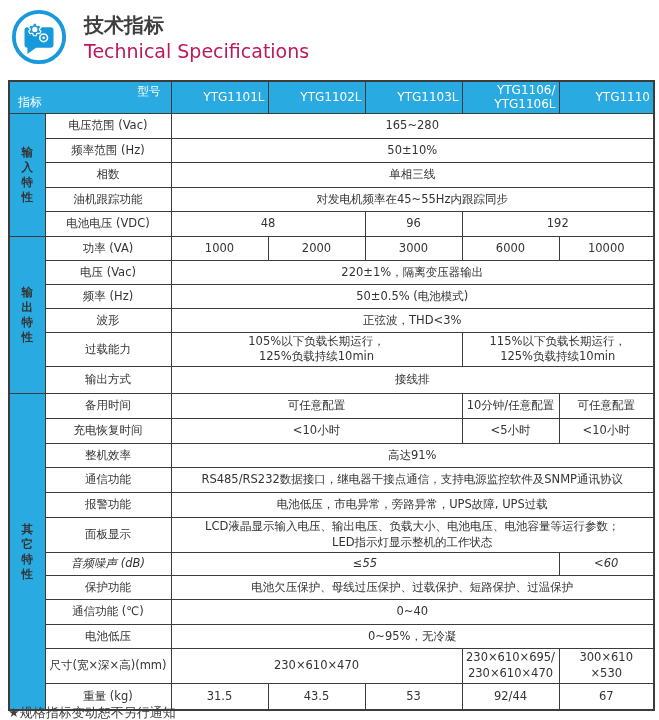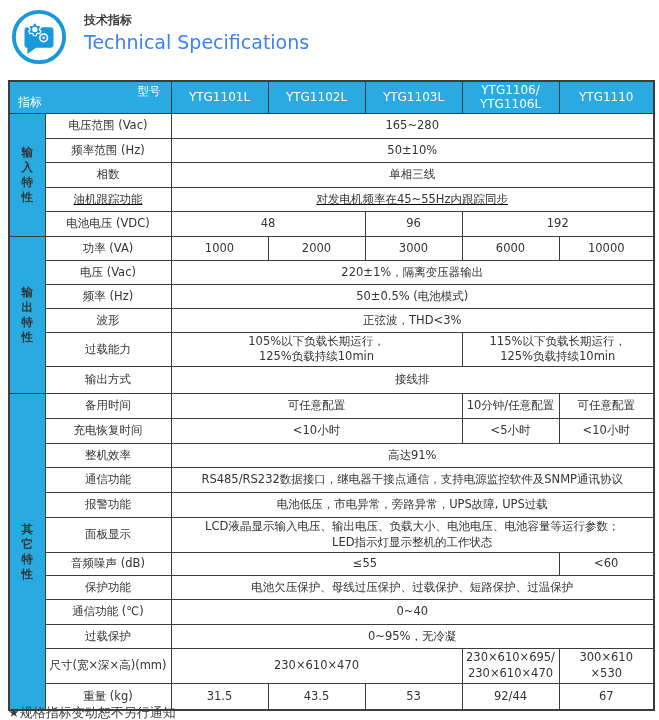--- a/index.html
+++ b/index.html
@@ -4,31 +4,31 @@
 <style>
   * { margin: 0; padding: 0; box-sizing: border-box; }
   html, body { background: #ffffff; }
   body { font-family: "DejaVu Sans", "Liberation Sans", sans-serif; }
   .page { position: relative; width: 659px; height: 720px; background: #fff; overflow: hidden; }
 
   
   .doc-header { position: absolute; top: 8px; left: 10px; display: flex; align-items: flex-start; }
   .hdr-icon { width: 58px; height: 58px; flex: 0 0 auto; }
   .hdr-titles { margin-left: 16px; padding-top: 6px; }
-  .title-zh { font-size: 12px; font-weight: 700; color: #3f3f3f; line-height: 1.15; }
-  .title-en { font-size: 19px; font-weight: 400; color: #3b82f6; line-height: 1.3; margin-top: 2px; }
+  .title-zh { font-size: 20px; font-weight: 700; color: #3f3f3f; line-height: 1.15; }
+  .title-en { font-size: 19px; font-weight: 400; color: #be185d; line-height: 1.3; margin-top: 2px; }
 
   
   table.spec { position: absolute; top: 80px; left: 8px; width: 645px;
                border-collapse: collapse; table-layout: fixed;
                border: 2px solid #3c3c3c; }
   table.spec td { border: 1px solid #3c3c3c; text-align: center; vertical-align: middle;
                   font-size: 11.5px; color: #333333; padding: 1px 3px; line-height: 1.3;
                   overflow: hidden; }
-  tr.hdr-row td { background: #29abe2; color: #ffffff; font-size: 12px; height: 32px; }
+  tr.hdr-row td { background: #29abe2; color: #ffffff; font-size: 12px; height: 32px; text-align: right; }
   td.model-cell div { line-height: 1.2; }
   td.corner {
     position: relative; padding: 0;
     background:
       linear-gradient(to bottom right,
         rgba(0,0,0,0) calc(50% - 1px),
         #3c3c3c calc(50% - 1px),
         #3c3c3c calc(50% + 1px),
         rgba(0,0,0,0) calc(50% + 1px)),
       #29abe2;
@@ -103,21 +103,21 @@
           <td class="value-cell" colspan="5">165~280</td>
         </tr>
         <tr style="height: 24px;">
           <td class="row-label">频率范围 (Hz)</td>
           <td class="value-cell" colspan="5">50±10%</td>
         </tr>
         <tr style="height: 25px;">
           <td class="row-label">相数</td>
           <td class="value-cell" colspan="5">单相三线</td>
         </tr>
-        <tr style="height: 24px; text-decoration: underline;">
+        <tr style="height: 24px;">
           <td class="row-label">油机跟踪功能</td>
           <td class="value-cell" colspan="5">对发电机频率在45~55Hz内跟踪同步</td>
         </tr>
         <tr style="height: 25px;">
           <td class="row-label">电池电压 (VDC)</td>
           <td class="value-cell" colspan="2">48</td>
           <td class="value-cell" colspan="1">96</td>
           <td class="value-cell" colspan="2">192</td>
         </tr>
         <tr style="height: 24px;">
@@ -191,35 +191,35 @@
           <td class="row-label">报警功能</td>
           <td class="value-cell" colspan="5">电池低压，市电异常，旁路异常，UPS故障, UPS过载</td>
         </tr>
         <tr style="height: 35px;">
           <td class="row-label">面板显示</td>
           <td class="value-cell" colspan="5">
             <div>LCD液晶显示输入电压、输出电压、负载大小、电池电压、电池容量等运行参数；</div>
             <div>LED指示灯显示整机的工作状态</div>
           </td>
         </tr>
-        <tr style="height: 23px;">
+        <tr style="height: 23px; font-style: italic;">
           <td class="row-label">音频噪声 (dB)</td>
           <td class="value-cell" colspan="4">≤55</td>
           <td class="value-cell" colspan="1">&lt;60</td>
         </tr>
         <tr style="height: 24px;">
           <td class="row-label">保护功能</td>
           <td class="value-cell" colspan="5">电池欠压保护、母线过压保护、过载保护、短路保护、过温保护</td>
         </tr>
         <tr style="height: 25px;">
           <td class="row-label">通信功能 (℃)</td>
           <td class="value-cell" colspan="5">0~40</td>
         </tr>
         <tr style="height: 24px;">
-          <td class="row-label">过载保护</td>
+          <td class="row-label">电池低压</td>
           <td class="value-cell" colspan="5">0~95%，无冷凝</td>
         </tr>
         <tr style="height: 35px; padding-left: 33px;">
           <td class="row-label">尺寸(宽×深×高)(mm)</td>
           <td class="value-cell" colspan="3">230×610×470</td>
           <td class="value-cell" colspan="1">
             <div>230×610×695/</div>
             <div>230×610×470</div>
           </td>
           <td class="value-cell" colspan="1">

